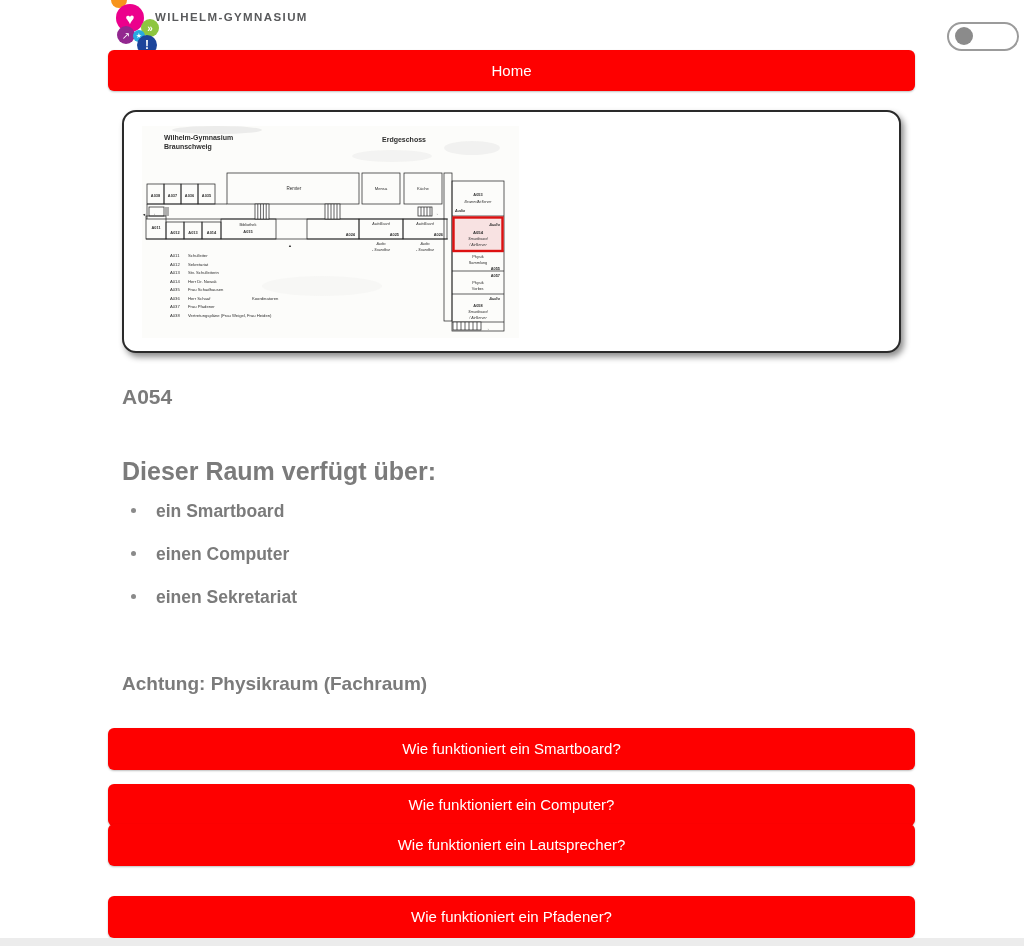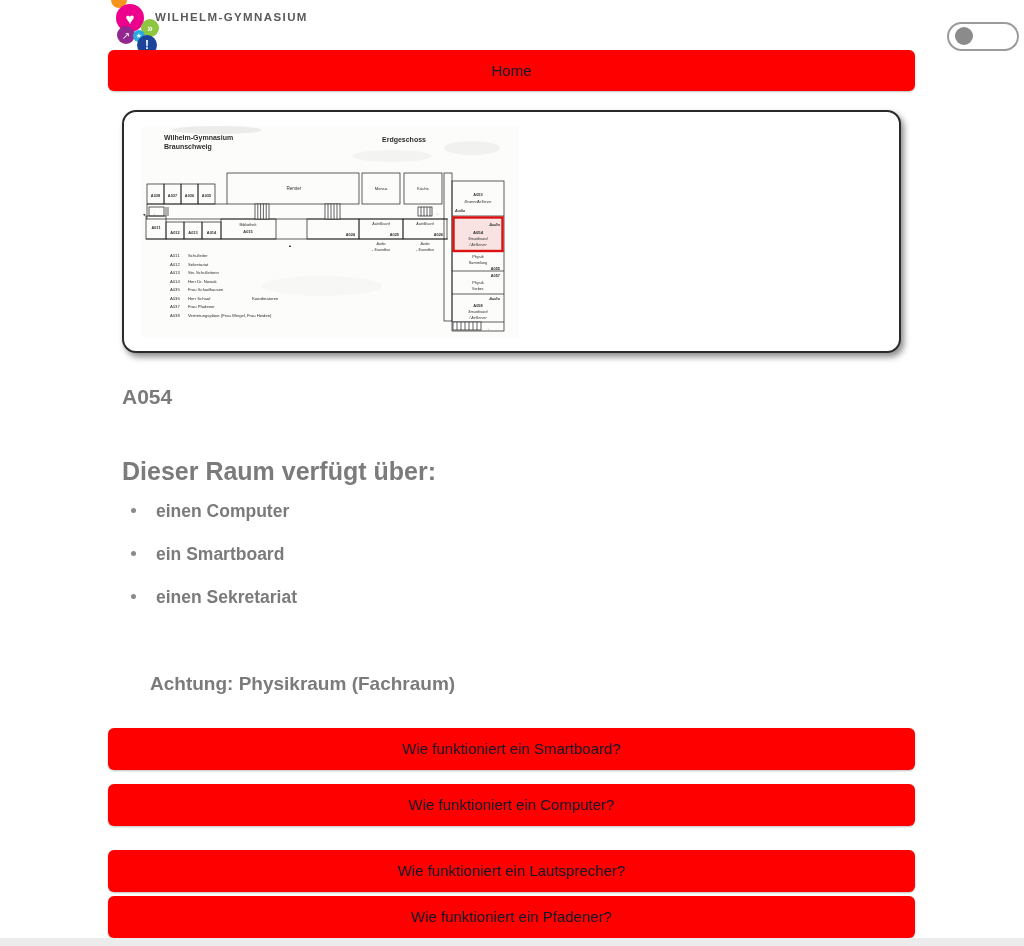--- a/index.html
+++ b/index.html
@@ -15,33 +15,33 @@
   .dot-purple { left:9px; top:26px; width:18px; height:18px; background:#92278f; font-size:10px; }
   .dot-blue-s { left:25px; top:30px; width:12px; height:12px; background:#27aae1; font-size:7px; }
   .dot-navy   { left:29px; top:35px; width:20px; height:20px; background:#1c449b; font-size:12px; font-weight:bold; }
   .brand { position:absolute; left:47px; top:11px; font-size:11.5px; font-weight:bold; letter-spacing:1.4px; color:#595a5c; white-space:nowrap; }
 
   
   .toggle { position:absolute; left:947px; top:22px; width:72px; height:29px; border:2.5px solid #9b9b9b; border-radius:15px; background:#fff; cursor:pointer; }
   .knob { position:absolute; left:6px; top:3px; width:18px; height:18px; border-radius:50%; background:#8b8b8b; }
 
   
-  .redbtn { position:absolute; left:108px; width:807px; height:42px; background:#fe0000; border:none; border-radius:6px; color:#0f172a; font-size:15px; font-family:"Liberation Sans",sans-serif; text-align:center; line-height:42px; cursor:pointer; box-shadow:0 1px 2px rgba(0,0,0,.25); }
+  .redbtn { position:absolute; left:108px; width:807px; height:42px; background:#fe0000; border:none; border-radius:6px; color:#ffffff; font-size:15px; font-family:"Liberation Sans",sans-serif; text-align:center; line-height:42px; cursor:pointer; box-shadow:0 1px 2px rgba(0,0,0,.25); }
   .btn-home { top:50px; height:41px; line-height:41px; }
-  .btn-q1 { top:728px; } .btn-q2 { top:784px; } .btn-q3 { top:850px; } .btn-q4 { top:896px; }
+  .btn-q1 { top:728px; } .btn-q2 { top:784px; } .btn-q3 { top:824px; } .btn-q4 { top:896px; }
 
   
   .card { position:absolute; left:122px; top:110px; width:779px; height:243px; background:#fff; border:2px solid #2a2a2a; border-radius:14px; box-shadow:3px 4px 6px rgba(0,0,0,.45); }
   .plan { position:absolute; left:18px; top:14px; }
 
   
   .gtxt { position:absolute; left:122px; color:#7b7b7b; font-weight:bold; }
   .room-title { top:385px; font-size:21px; }
   .subtitle   { top:457px; font-size:25px; }
-  .note       { top:673px; font-size:19px;margin-left:28px; }
+  .note       { top:673px; font-size:19px; }
   ul.features { position:absolute; left:122px; top:501px; list-style:none; }
   ul.features li { position:relative; height:43px; padding-left:34px; color:#7b7b7b; font-weight:bold; font-size:17.5px; }
   ul.features li::before { content:""; position:absolute; left:9px; top:7px; width:5px; height:5px; border-radius:50%; background:#8a8a8a; }
 
   .bottom-strip { position:absolute; left:0; top:938px; width:1024px; height:8px; background:#ececec; }
 
   
   svg text { fill:#2e2e2e; }
   .t-bold { font-weight:bold; }
   .t-it { font-style:italic; }
@@ -220,22 +220,22 @@
         <text x="28" y="191">A038</text>
         <text x="46" y="191">Vertretungspläne (Frau Weigel, Frau Heiden)</text>
       </g>
     </svg>
   </div>
 
   <div class="gtxt room-title">A054</div>
   <div class="gtxt subtitle">Dieser Raum verfügt über:</div>
 
   <ul class="features">
+    <li>ein Smartboard</li>
     <li>einen Computer</li>
-    <li>ein Smartboard</li>
     <li>einen Sekretariat</li>
   </ul>
 
   <div class="gtxt note">Achtung: Physikraum (Fachraum)</div>
 
   <button class="redbtn btn-q2">Wie funktioniert ein Computer?</button>
   <button class="redbtn btn-q1">Wie funktioniert ein Smartboard?</button>
   <button class="redbtn btn-q3">Wie funktioniert ein Lautsprecher?</button>
   <button class="redbtn btn-q4">Wie funktioniert ein Pfadener?</button>
 

